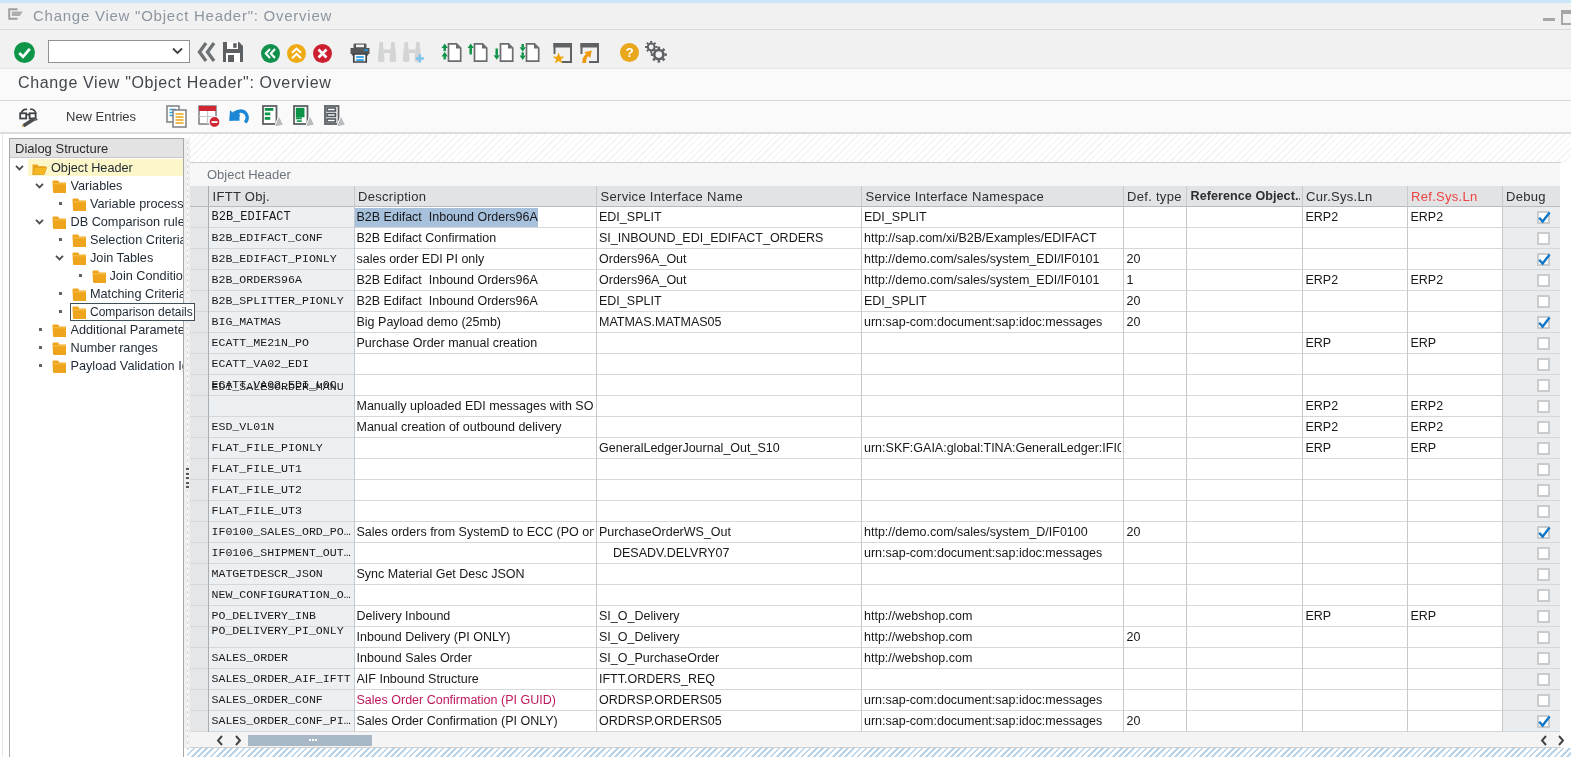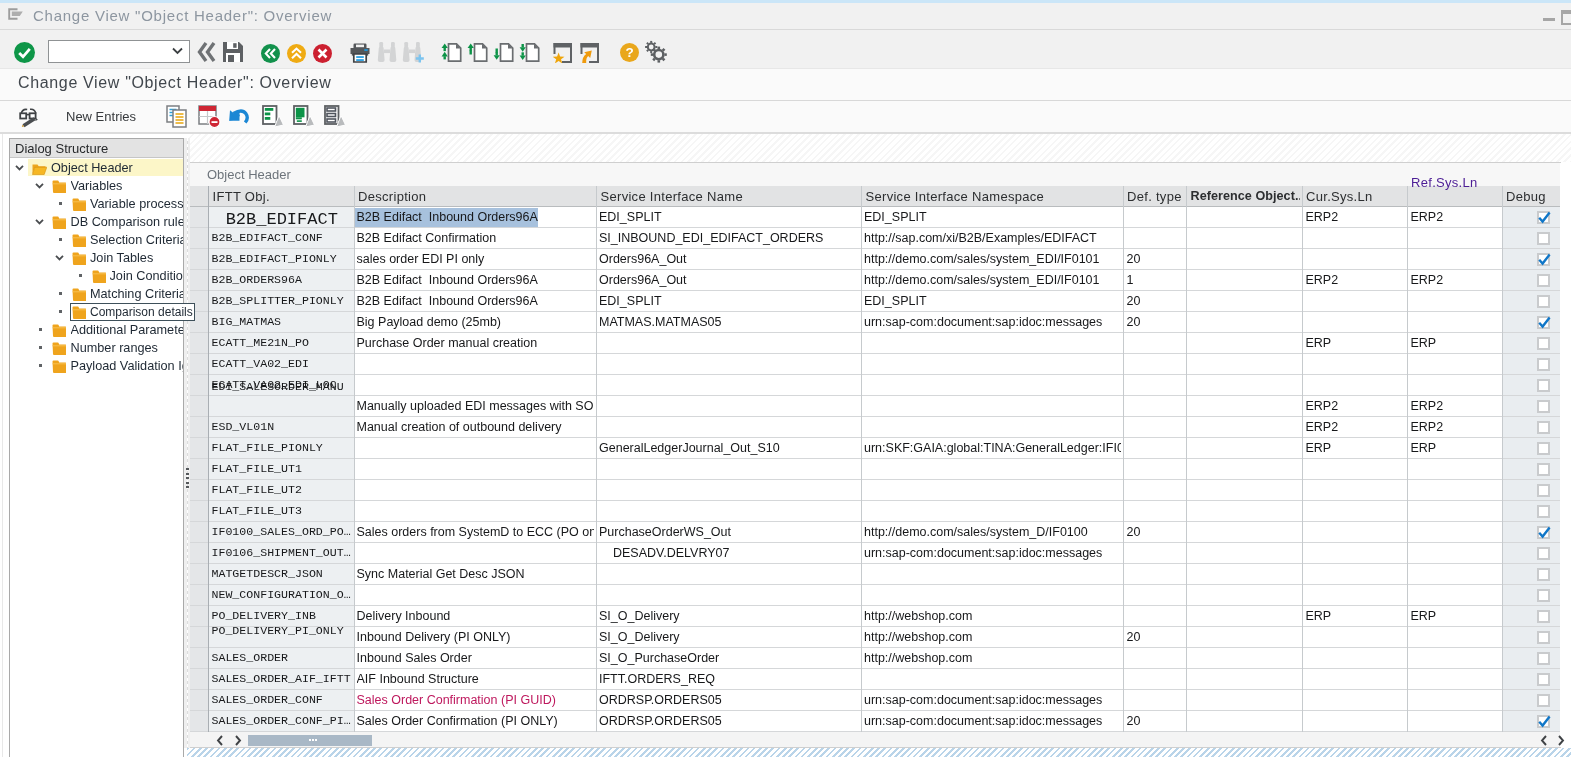--- a/index.html
+++ b/index.html
@@ -307,25 +307,25 @@
 <div class="abs" style="left:208.0px;top:206.5px;width:145.5px;height:525.0px;background:#edf0f2;"></div>
 <div class="abs" style="left:1501.5px;top:206.5px;width:58.5px;height:525.0px;background:#e9edf0;"></div>
 <div class="abs" style="left:190.0px;top:185.5px;width:1370.0px;height:21.0px;background:#e2e3e4;border-bottom:1px solid #b9bcbe;box-sizing:border-box;"></div>
 <div class="abs cell" style="left:212.5px;top:189.0px;width:139.5px;font-size:13px;letter-spacing:0.3px;color:#2c2e30;">IFTT Obj.</div>
 <div class="abs cell" style="left:358.0px;top:189.0px;width:236.5px;font-size:13px;letter-spacing:0.3px;color:#2c2e30;">Description</div>
 <div class="abs cell" style="left:600.5px;top:189.0px;width:259.0px;font-size:13px;letter-spacing:0.3px;color:#2c2e30;">Service Interface Name</div>
 <div class="abs cell" style="left:865.5px;top:189.0px;width:255.5px;font-size:13px;letter-spacing:0.3px;color:#2c2e30;">Service Interface Namespace</div>
 <div class="abs cell" style="left:1127.0px;top:189.0px;width:57.5px;font-size:13px;letter-spacing:0.3px;color:#2c2e30;">Def. type</div>
 <div class="abs cell" style="left:1190.5px;top:189.0px;width:109.5px;font-size:12.6px;letter-spacing:0.05px;color:#2c2e30;font-weight:bold;">Reference Object...</div>
 <div class="abs cell" style="left:1306.0px;top:189.0px;width:99.0px;font-size:13px;letter-spacing:0.3px;color:#2c2e30;">Cur.Sys.Ln</div>
-<div class="abs cell" style="left:1411.0px;top:175px;width:89.0px;font-size:13px;letter-spacing:0.3px;color:#4c1d95;">Ref.Sys.Ln</div>
+<div class="abs cell" style="left:1411.0px;top:189.0px;width:89.0px;font-size:13px;letter-spacing:0.3px;color:#ef4444;">Ref.Sys.Ln</div>
 <div class="abs cell" style="left:1506.0px;top:189.0px;width:52.5px;font-size:13px;letter-spacing:0.3px;color:#2c2e30;">Debug</div>
 <div class="abs" style="left:190.0px;top:226.5px;width:1370.0px;height:1px;background:#d5d7d9;"></div>
 <div class="abs" style="left:354.5px;top:207.5px;width:183px;height:19.0px;background:#a7c1dd;"></div>
-<div class="abs cell mono" style="left:211.5px;top:210.0px;width:140.5px;font-size:17px;color:#17181a;text-align:center;">B2B_EDIFACT</div>
+<div class="abs cell mono" style="left:211.5px;top:210.0px;width:140.5px;font-size:12px;color:#17181a;">B2B_EDIFACT</div>
 <div class="abs cell" style="left:356.5px;top:210.0px;width:237.5px;font-size:12.5px;color:#17181a;">B2B Edifact  Inbound Orders96A</div>
 <div class="abs cell" style="left:599.0px;top:210.0px;width:260.0px;font-size:12.5px;color:#17181a;">EDI_SPLIT</div>
 <div class="abs cell" style="left:864.0px;top:210.0px;width:256.5px;font-size:12.5px;color:#17181a;">EDI_SPLIT</div>
 <div class="abs cell" style="left:1126.5px;top:210.0px;width:57.5px;font-size:12.5px;color:#17181a;"></div>
 <div class="abs cell" style="left:1305.5px;top:210.0px;width:99.0px;font-size:12.5px;color:#17181a;">ERP2</div>
 <div class="abs cell" style="left:1410.5px;top:210.0px;width:89.0px;font-size:12.5px;color:#17181a;">ERP2</div>
 <div class="abs" style="left:1537.0px;top:211.0px;width:13px;height:13px;background:#fff;border:2px solid #c9cbcd;box-sizing:border-box;"></div>
 <svg class="abs" style="left:1536.5px;top:210.5px;z-index:3;" width="14" height="13" viewBox="0 0 14 13">
 <path d="M2.2 6.8 L5.6 10.6 L12.6 1.6" fill="none" stroke="#1077c8" stroke-width="2.4"></path>
   </svg>

